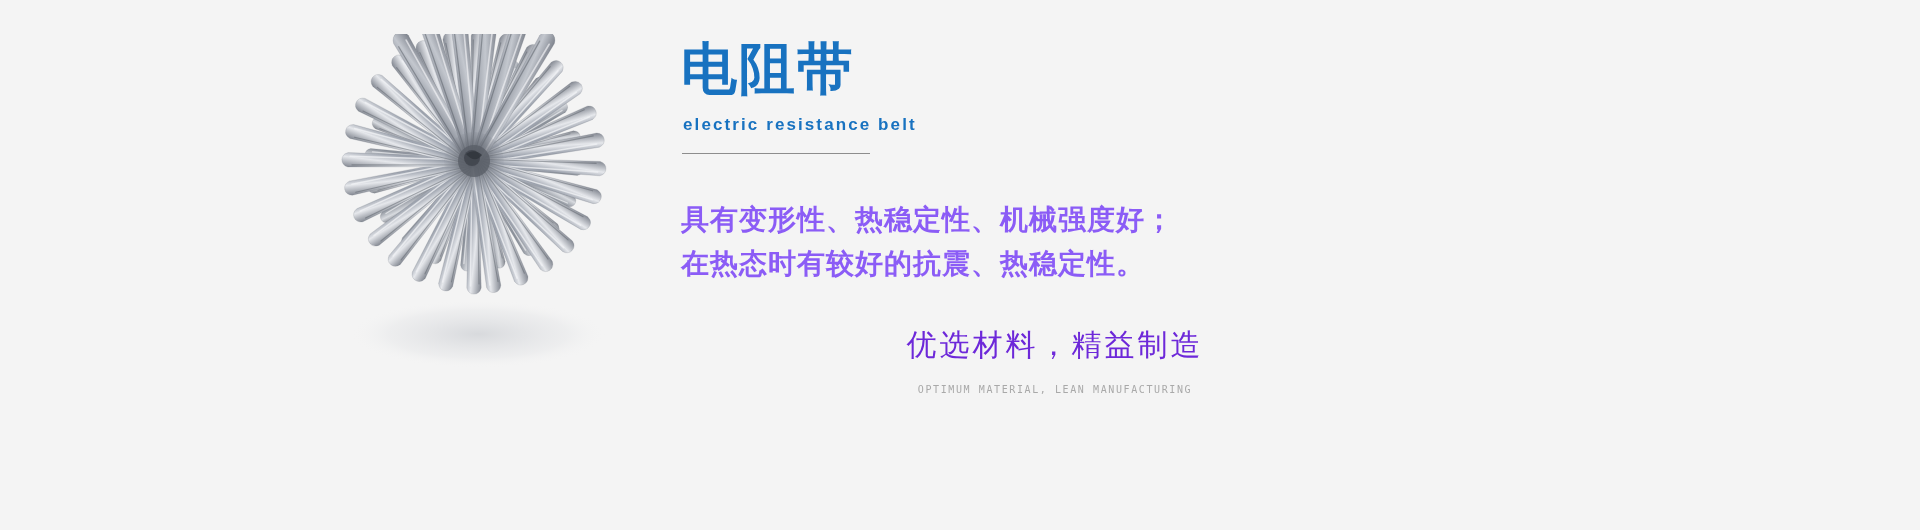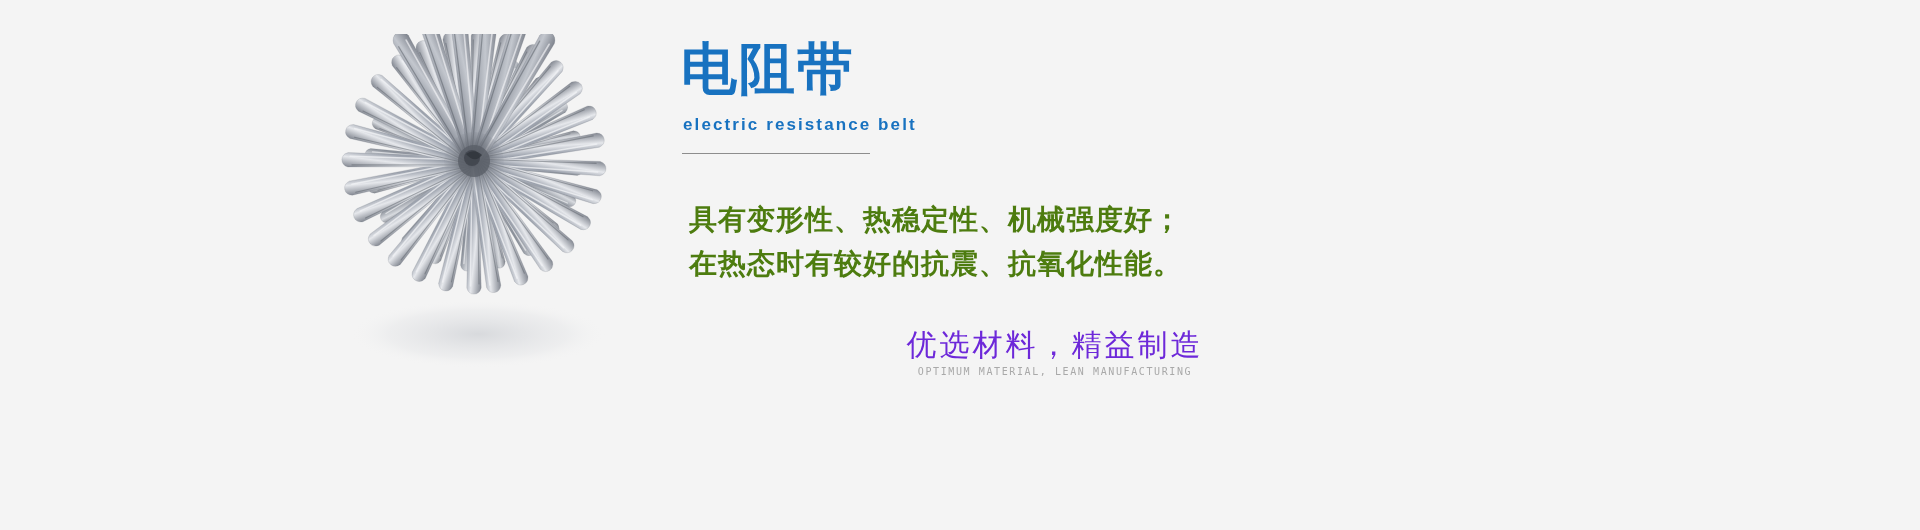--- a/index.html
+++ b/index.html
@@ -50,22 +50,22 @@
     margin:16px 0 0 2px;
     white-space:nowrap;
   }
   .divider{
     width:188px;
     height:1px;
     background:#8d8d8d;
     margin:18px 0 0 1px;
   }
   .body-text{
-    margin:44px 0 0 8px;
-    color:#4d7c0f;
+    margin:44px 0 0 0;
+    color:#8b5cf6;
     font-size:28px;
     font-weight:700;
     line-height:44px;
     letter-spacing:1px;
   }
   .body-text .line{display:block;white-space:nowrap;}
 
   
   .slogan{
     position:absolute;
@@ -74,21 +74,21 @@
     text-align:center;
   }
   .slogan-cn{
     font-size:30px;
     color:#6d28d9;
     letter-spacing:3px;
     line-height:1.25;
     white-space:nowrap;
   }
   .slogan-en{
-    margin-top:2px;
+    margin-top:20px;
     font-family:"DejaVu Sans Mono","Liberation Mono",monospace;
     font-size:10px;
     color:#a9a9a9;
     letter-spacing:1.6px;
     white-space:nowrap;
   }
 </style>
 </head>
 <body>
 
@@ -326,21 +326,21 @@
   <div class="content">
 
     <h1 class="title">电阻带</h1>
 
     <div class="subtitle">electric resistance belt</div>
 
     <div class="divider"></div>
 
     <div class="body-text">
       <span class="line">具有变形性、热稳定性、机械强度好；</span>
-      <span class="line">在热态时有较好的抗震、抗氧化性能。</span>
+      <span class="line">在热态时有较好的抗震、热稳定性。</span>
     </div>
   </div>
 
   <div class="slogan">
     <div class="slogan-cn">优选材料，精益制造</div>
     <div class="slogan-en">OPTIMUM MATERIAL, LEAN MANUFACTURING</div>
   </div>
 
 </div>
 

